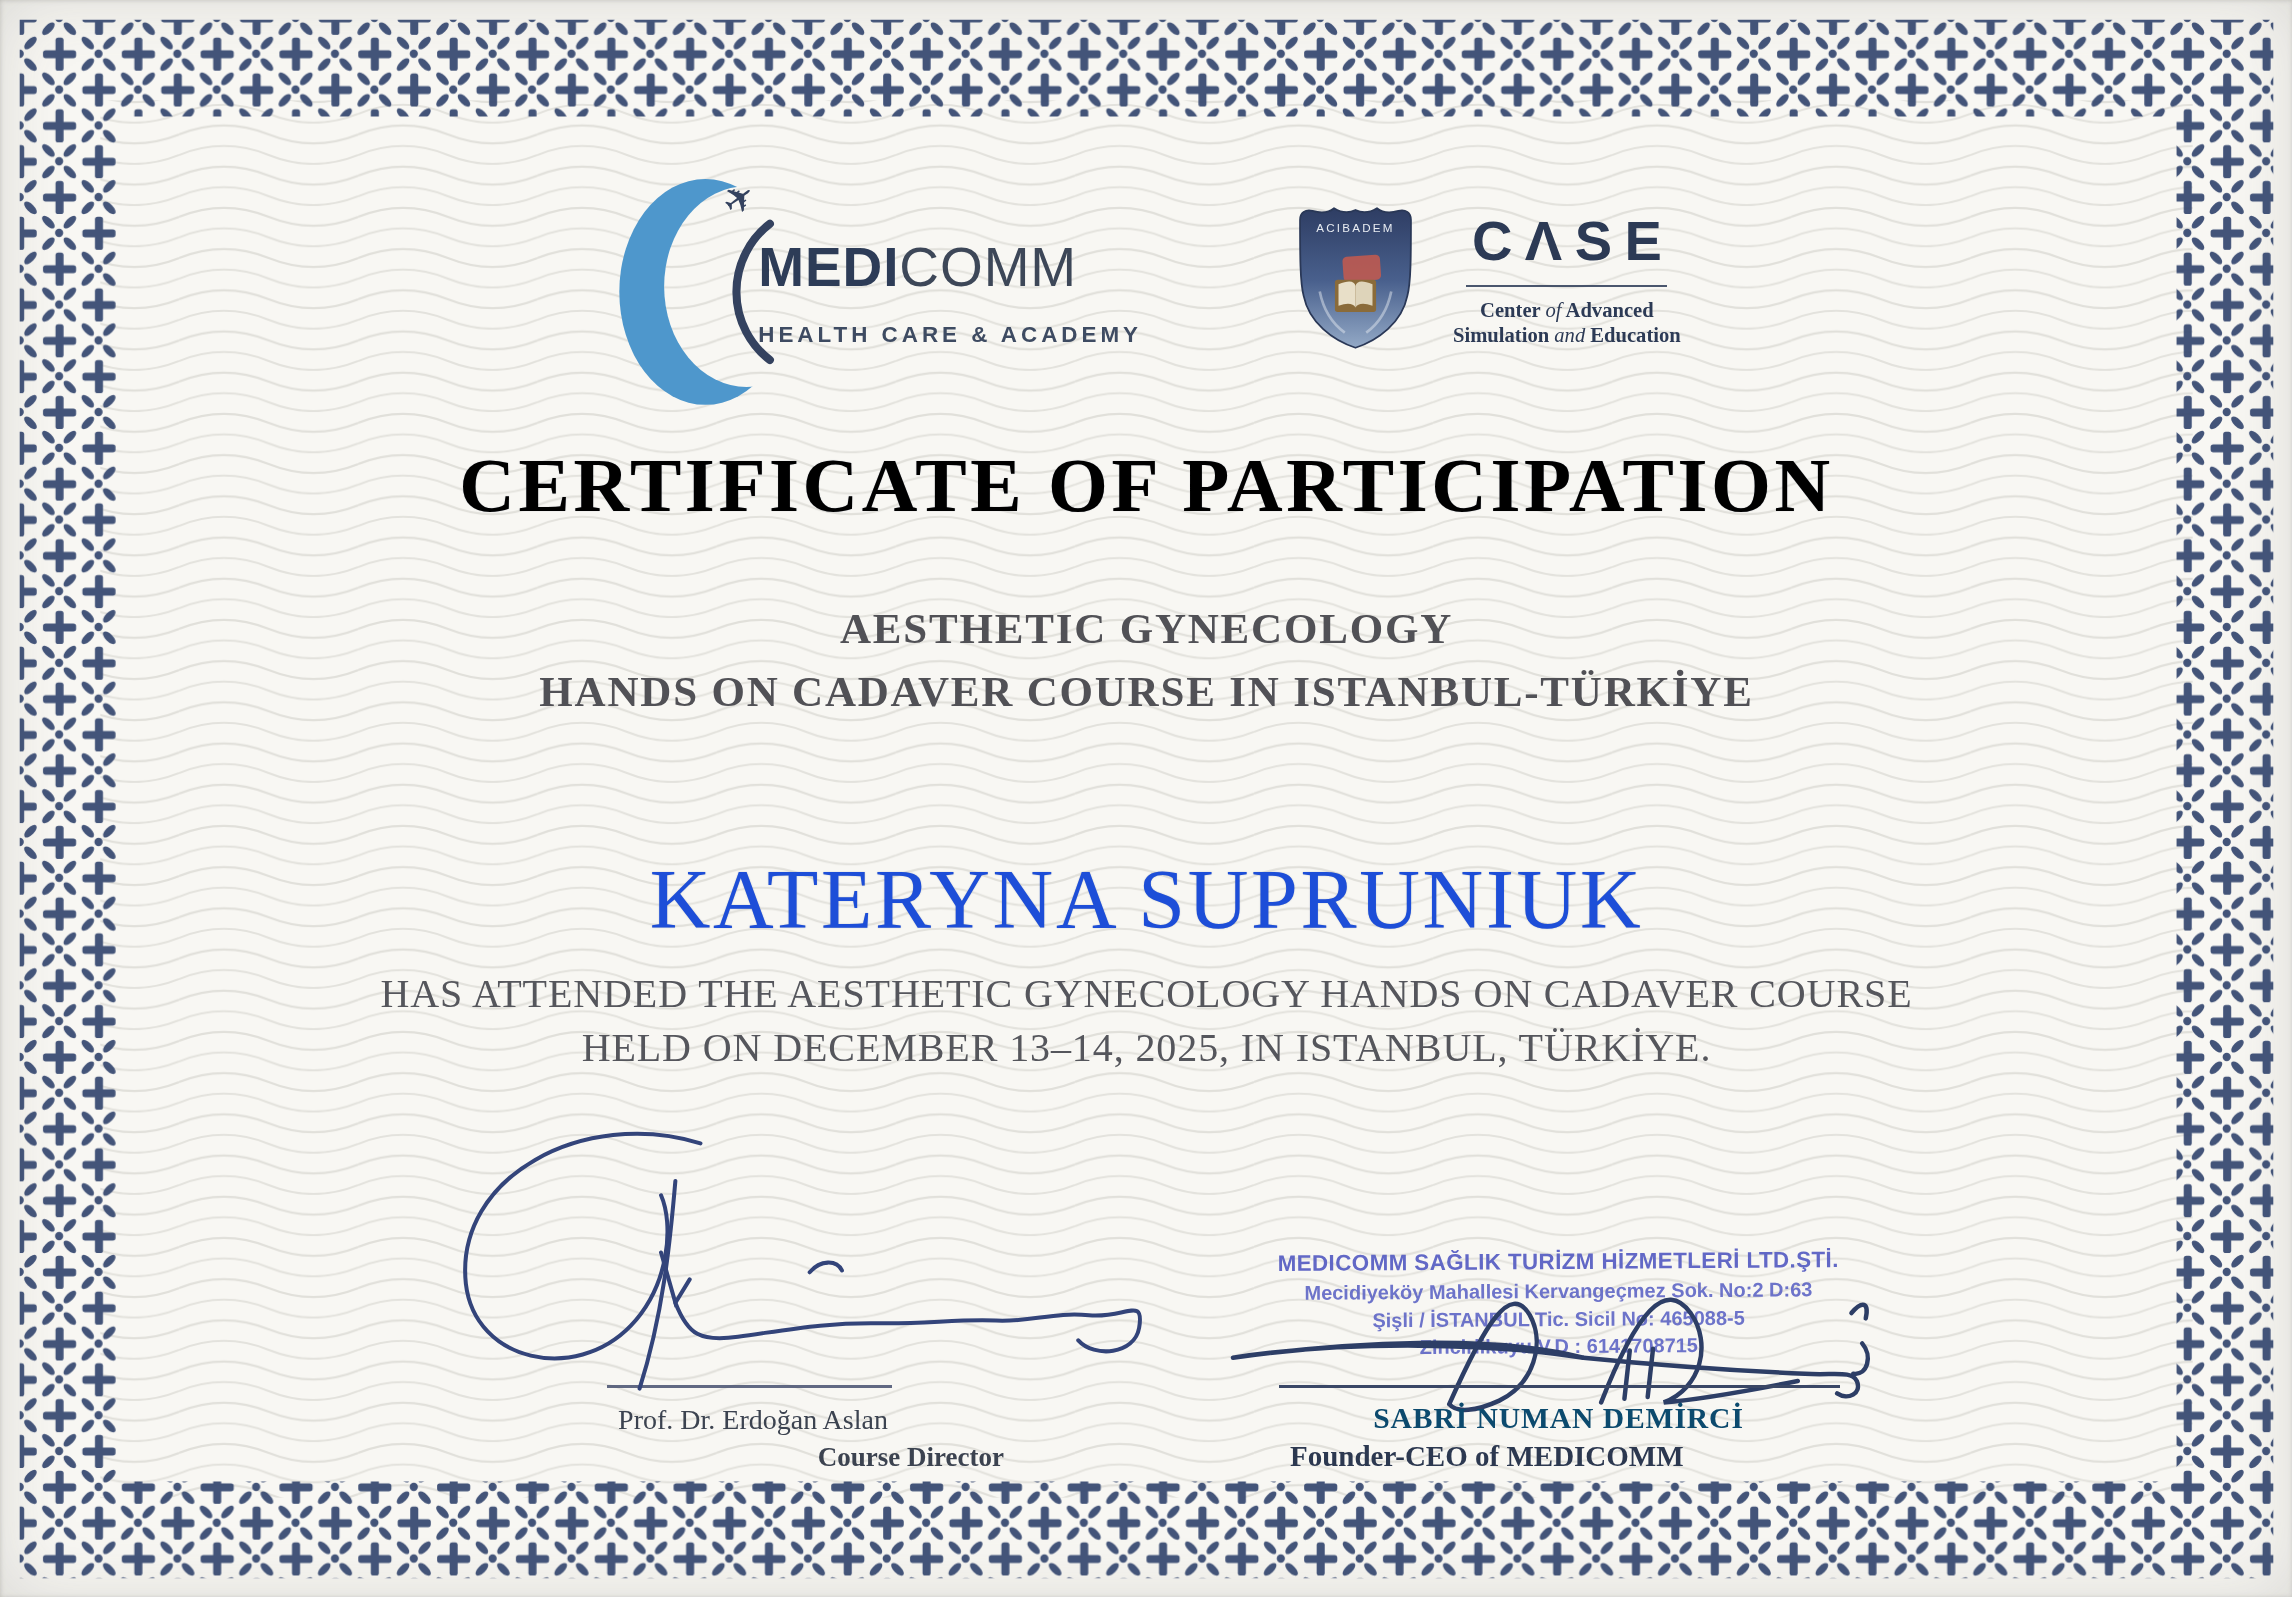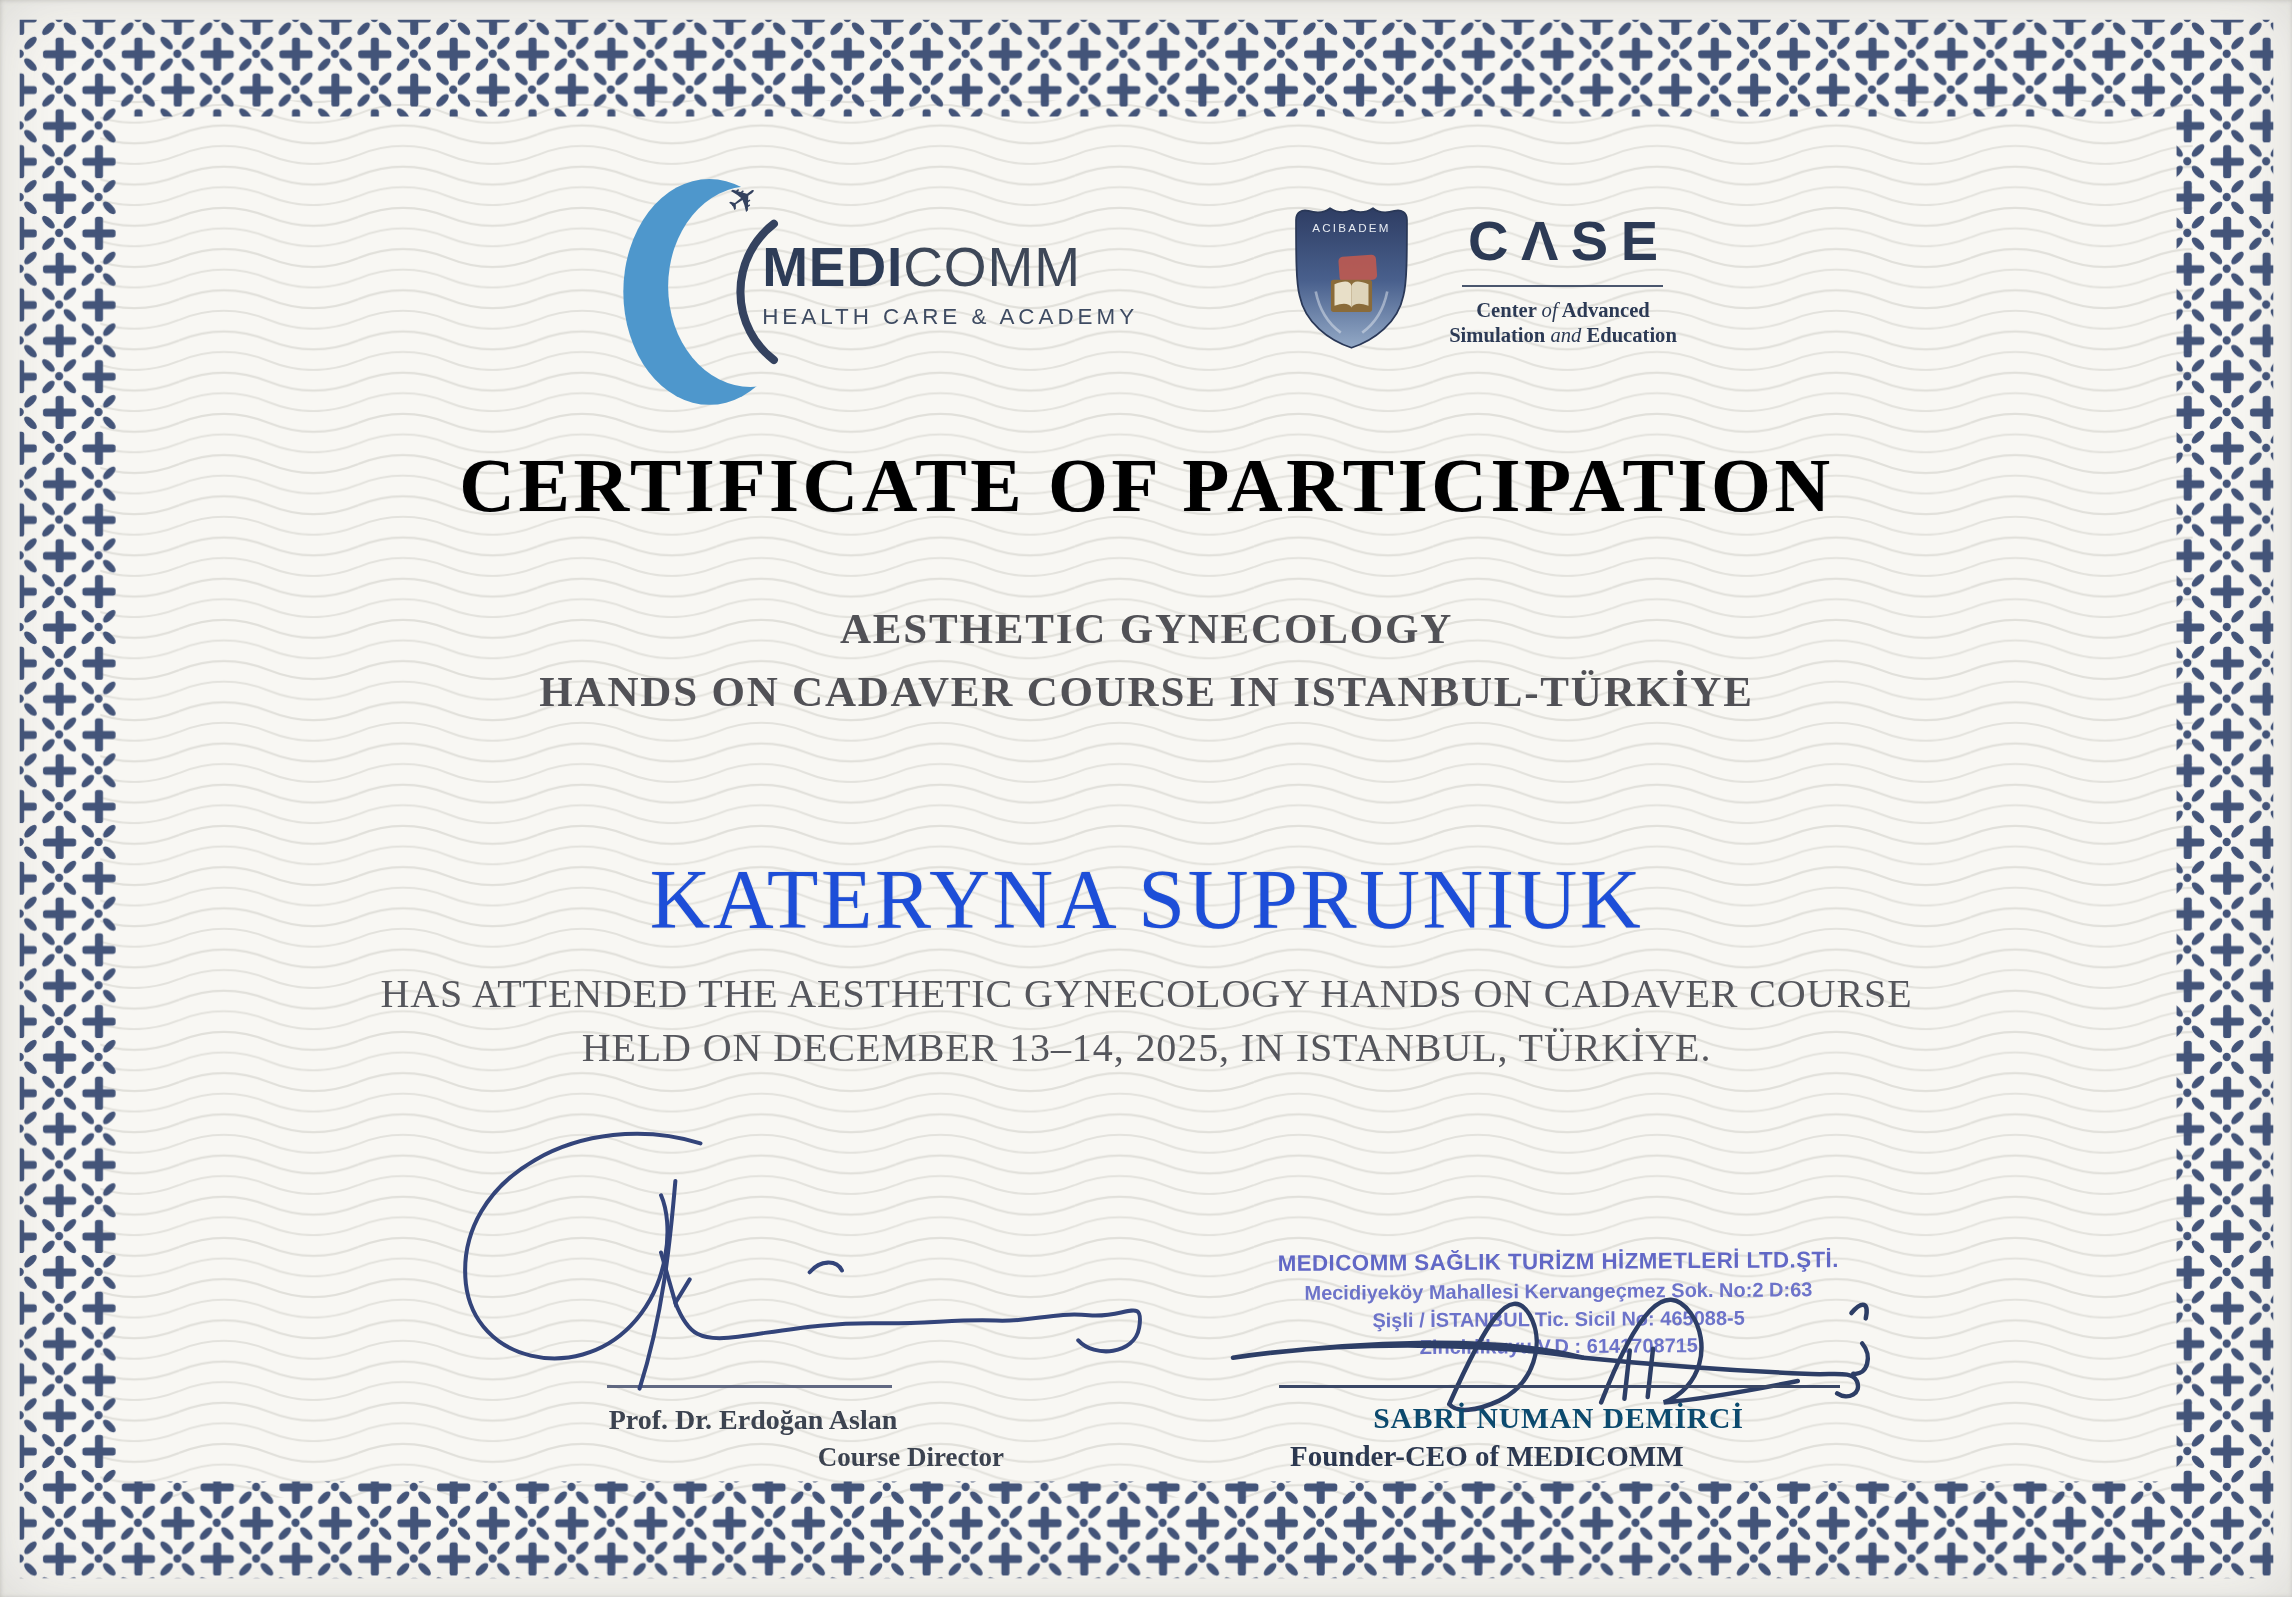--- a/index.html
+++ b/index.html
@@ -25,22 +25,22 @@
   .medicomm{display:flex;align-items:flex-start;}
   .medicomm .cres{margin-top:36px;}
   .medicomm .txt{margin-top:106px;margin-left:-47px;}
   .medicomm .word{
     font-family:"Liberation Sans", sans-serif;font-size:55px;line-height:1;
     letter-spacing:0.9px;white-space:nowrap;
   }
   .medicomm .word .b{font-weight:700;color:#2d3c57;}
   .medicomm .word .l{font-weight:400;color:#3d4758;}
   .medicomm .tag{
-    font-family:"Liberation Sans", sans-serif;font-size:22.4px;font-weight:400;
-    letter-spacing:4px;color:#3e4b62;margin-top:9px;white-space:nowrap;
+    font-family:"Liberation Sans", sans-serif;font-size:22.4px;font-weight:700;
+    letter-spacing:4px;color:#3e4b62;margin-top:27px;white-space:nowrap;
   }
   .caselogo{display:flex;align-items:flex-start;gap:34px;}
   .caselogo .shield{margin-top:68px;}
   .caselogo .ctxt{margin-top:79px;display:flex;flex-direction:column;align-items:center;}
   .caselogo .cword{
     font-family:"Liberation Sans", sans-serif;font-size:56px;font-weight:700;
     letter-spacing:12.5px;color:#2c3a55;line-height:1;white-space:nowrap;text-indent:12.5px;
   }
   .caselogo .cline{width:201px;height:2.2px;background:#2c3a55;margin-top:16px;opacity:.85;}
   .caselogo .csub{
@@ -60,21 +60,21 @@
   .name{
     top:851px;font-size:84px;color:#1d4ed8;letter-spacing:2.7px;
     text-shadow:0 0 1.3px rgba(78,92,120,.4);
   }
   .bodytxt{top:967px;font-size:40px;color:#55565c;letter-spacing:0.9px;line-height:1.35;}
 
   
   .sig-left-svg{position:absolute;left:405px;top:1127px;z-index:4;}
   .line-left{position:absolute;left:607px;top:1385px;width:285px;height:2.7px;background:#46506e;opacity:.85;}
   .name-left{position:absolute;left:502px;top:1404px;width:502px;text-align:center;
-    font-size:28px;font-weight:700;color:#3c4350;}
+    font-size:28px;font-weight:400;color:#3c4350;}
   .role-left{position:absolute;left:502px;top:1442px;width:502px;text-align:right;
     font-size:27px;font-weight:700;color:#3c4350;}
 
   .stamp{
     position:absolute;left:1254px;top:1247px;width:609px;text-align:center;
     font-family:"Liberation Sans", sans-serif;color:#5a61c4;
     transform:rotate(-0.4deg);z-index:3;line-height:1.38;opacity:.95;
   }
   .stamp .s1{font-size:22.4px;font-weight:700;letter-spacing:0.4px;}
   .stamp .s2{font-size:20px;font-weight:700;opacity:.92;}

